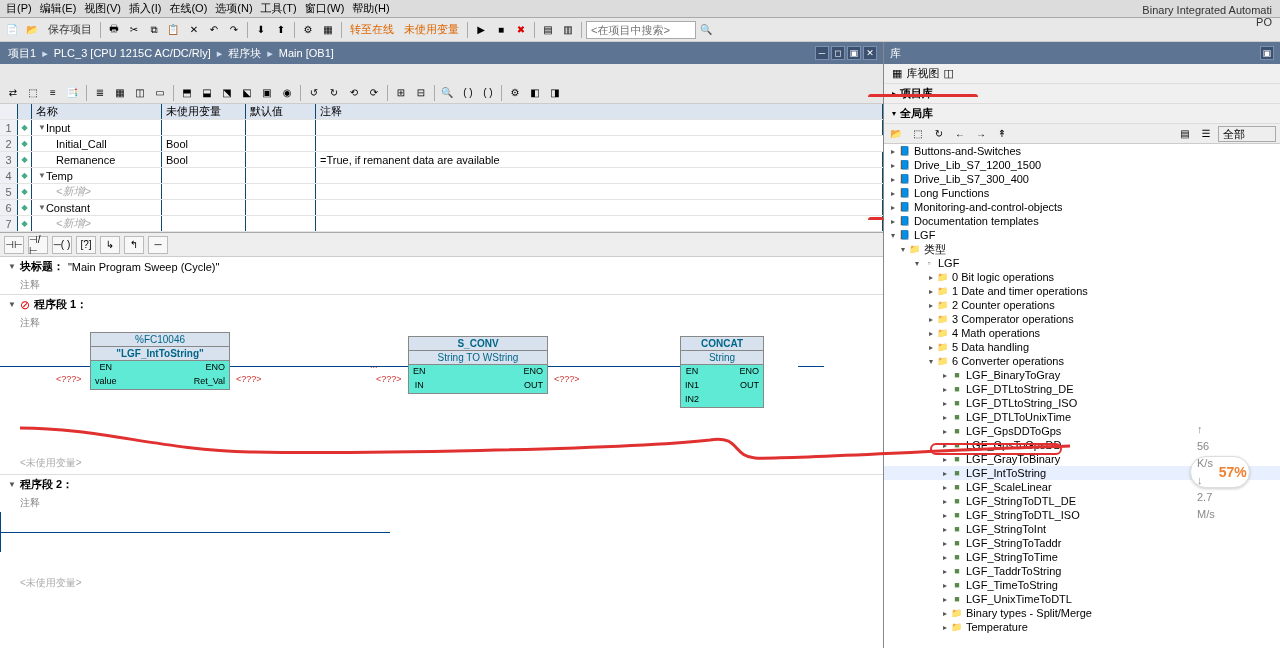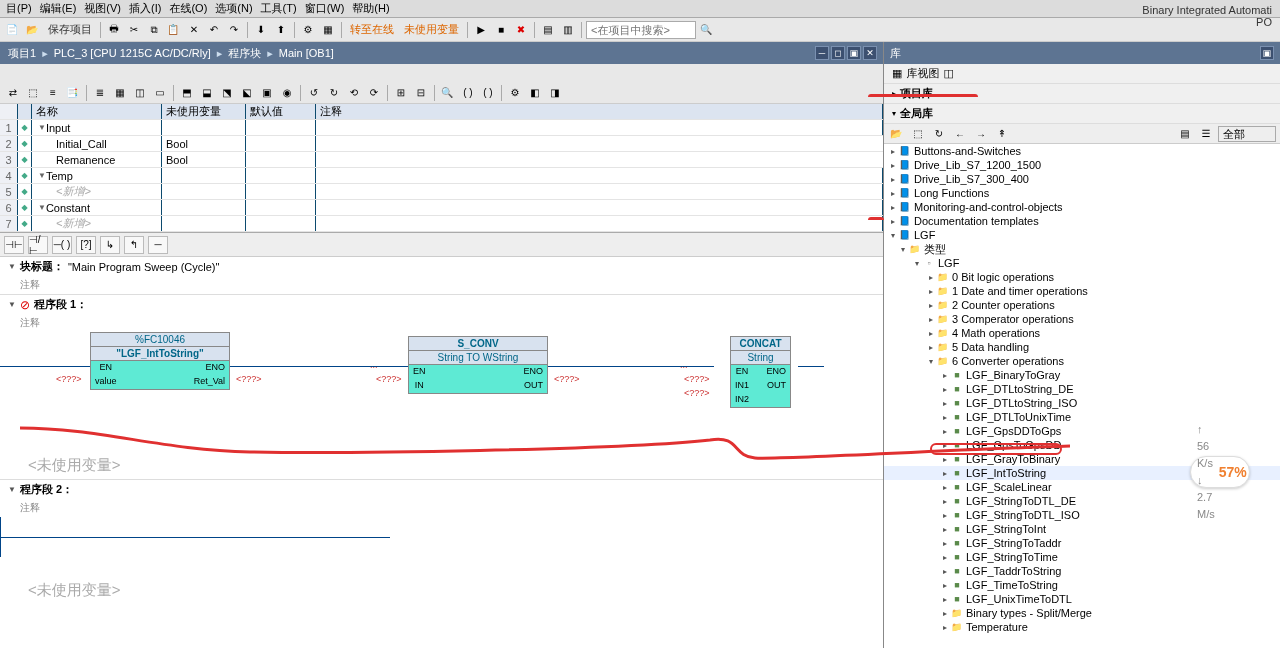--- a/index.html
+++ b/index.html
@@ -49,21 +49,21 @@
 .net-header .err{color:#d00;font-size:12px}
 .net-body{padding:4px 20px 20px;position:relative;min-height:120px}
 
 .block{position:absolute;background:#5eead4;border:1px solid #888;font-size:10px;text-align:center}
 .block .hdr{background:#d8e2ef;border-bottom:1px solid #888;padding:1px 4px;color:#068;font-size:10px}
 .block .body{display:flex;justify-content:space-between}
 .block .pins{display:flex;flex-direction:column}
 .block .pin{padding:1px 4px;height:14px;font-size:9px;white-space:nowrap}
 .wire{position:absolute;background:#048;height:1px}
 .pintxt{position:absolute;font-size:9px;color:#c33}
-.unused{color:#aaa;font-size:15px;padding:4px 28px}
+.unused{color:#aaa;font-size:10px;padding:4px 20px}
 
 .right .pathbar{background:#5d7492}
 .right-sec{background:#e8e8e8;border-bottom:1px solid #ccc;padding:2px 8px;font-weight:bold}
 .right-sub{background:#f0f0f0;border-bottom:1px solid #ddd;padding:2px 8px;display:flex;align-items:center;gap:4px}
 .right-sub .exp{font-size:8px}
 .lib-tb{background:#eee;height:20px;display:flex;align-items:center;padding:0 4px;gap:3px;border-bottom:1px solid #ccc}
 .lib-filter{margin-left:auto;border:1px solid #aaa;height:16px;padding:0 30px 0 4px}
 .tree{flex:1;overflow:auto;background:#fff;font-size:11px}
 .tn{display:flex;align-items:center;height:14px;padding:0 4px;white-space:nowrap;cursor:default}
 .tn .exp{width:10px;font-size:8px;color:#555;text-align:center}
@@ -215,20 +215,21 @@
             <div class="dc def"></div>
           </div>
           <div class="decl-row">
             <div class="dc num">3</div>
             <div class="dc icon">
               <span class="tri" style="color:#4a8">◆</span>
             </div>
             <div class="dc name" style="padding-left:24px">Remanence</div>
             <div class="dc type">Bool</div>
             <div class="dc def"></div>
+            <div class="dc comm">=True, if remanent data are available</div>
           </div>
           <div class="decl-row">
             <div class="dc num">4</div>
             <div class="dc icon">
               <span class="tri" style="color:#4a8">◆</span>
             </div>
             <div class="dc name" style="padding-left:6px"><span class="tri">▼</span> Temp</div>
             <div class="dc type"></div>
             <div class="dc def"></div>
             <div class="dc comm"></div>
@@ -331,21 +332,21 @@
                 <div class="pin">OUT</div>
               </div>
           </div>
         </div>
         <span class="pintxt" style="left:554px;top:42px">&lt;???&gt;</span>
         <div class="wire" style="left:548px;top:34px;width:166px"></div>
         <span class="pintxt" style="left:680px;top:28px">...</span>
         <span class="pintxt" style="left:684px;top:42px">&lt;???&gt;</span>
         <span class="pintxt" style="left:684px;top:56px">&lt;???&gt;</span>
 
-        <div class="block" style="left:730px;top:4px;width:61px">
+        <div class="block" style="left:680px;top:4px;width:84px">
           <div class="hdr" style="font-weight:bold">CONCAT</div>
           <div class="hdr" style="border-top:none">String</div>
           <div class="body">
             <div class="pins">
                 <div class="pin">EN</div>
                 <div class="pin">IN1</div>
                 <div class="pin" style="height:14px">IN2</div>
               </div>
             <div class="pins" style="text-align:right">
                 <div class="pin">ENO</div>

